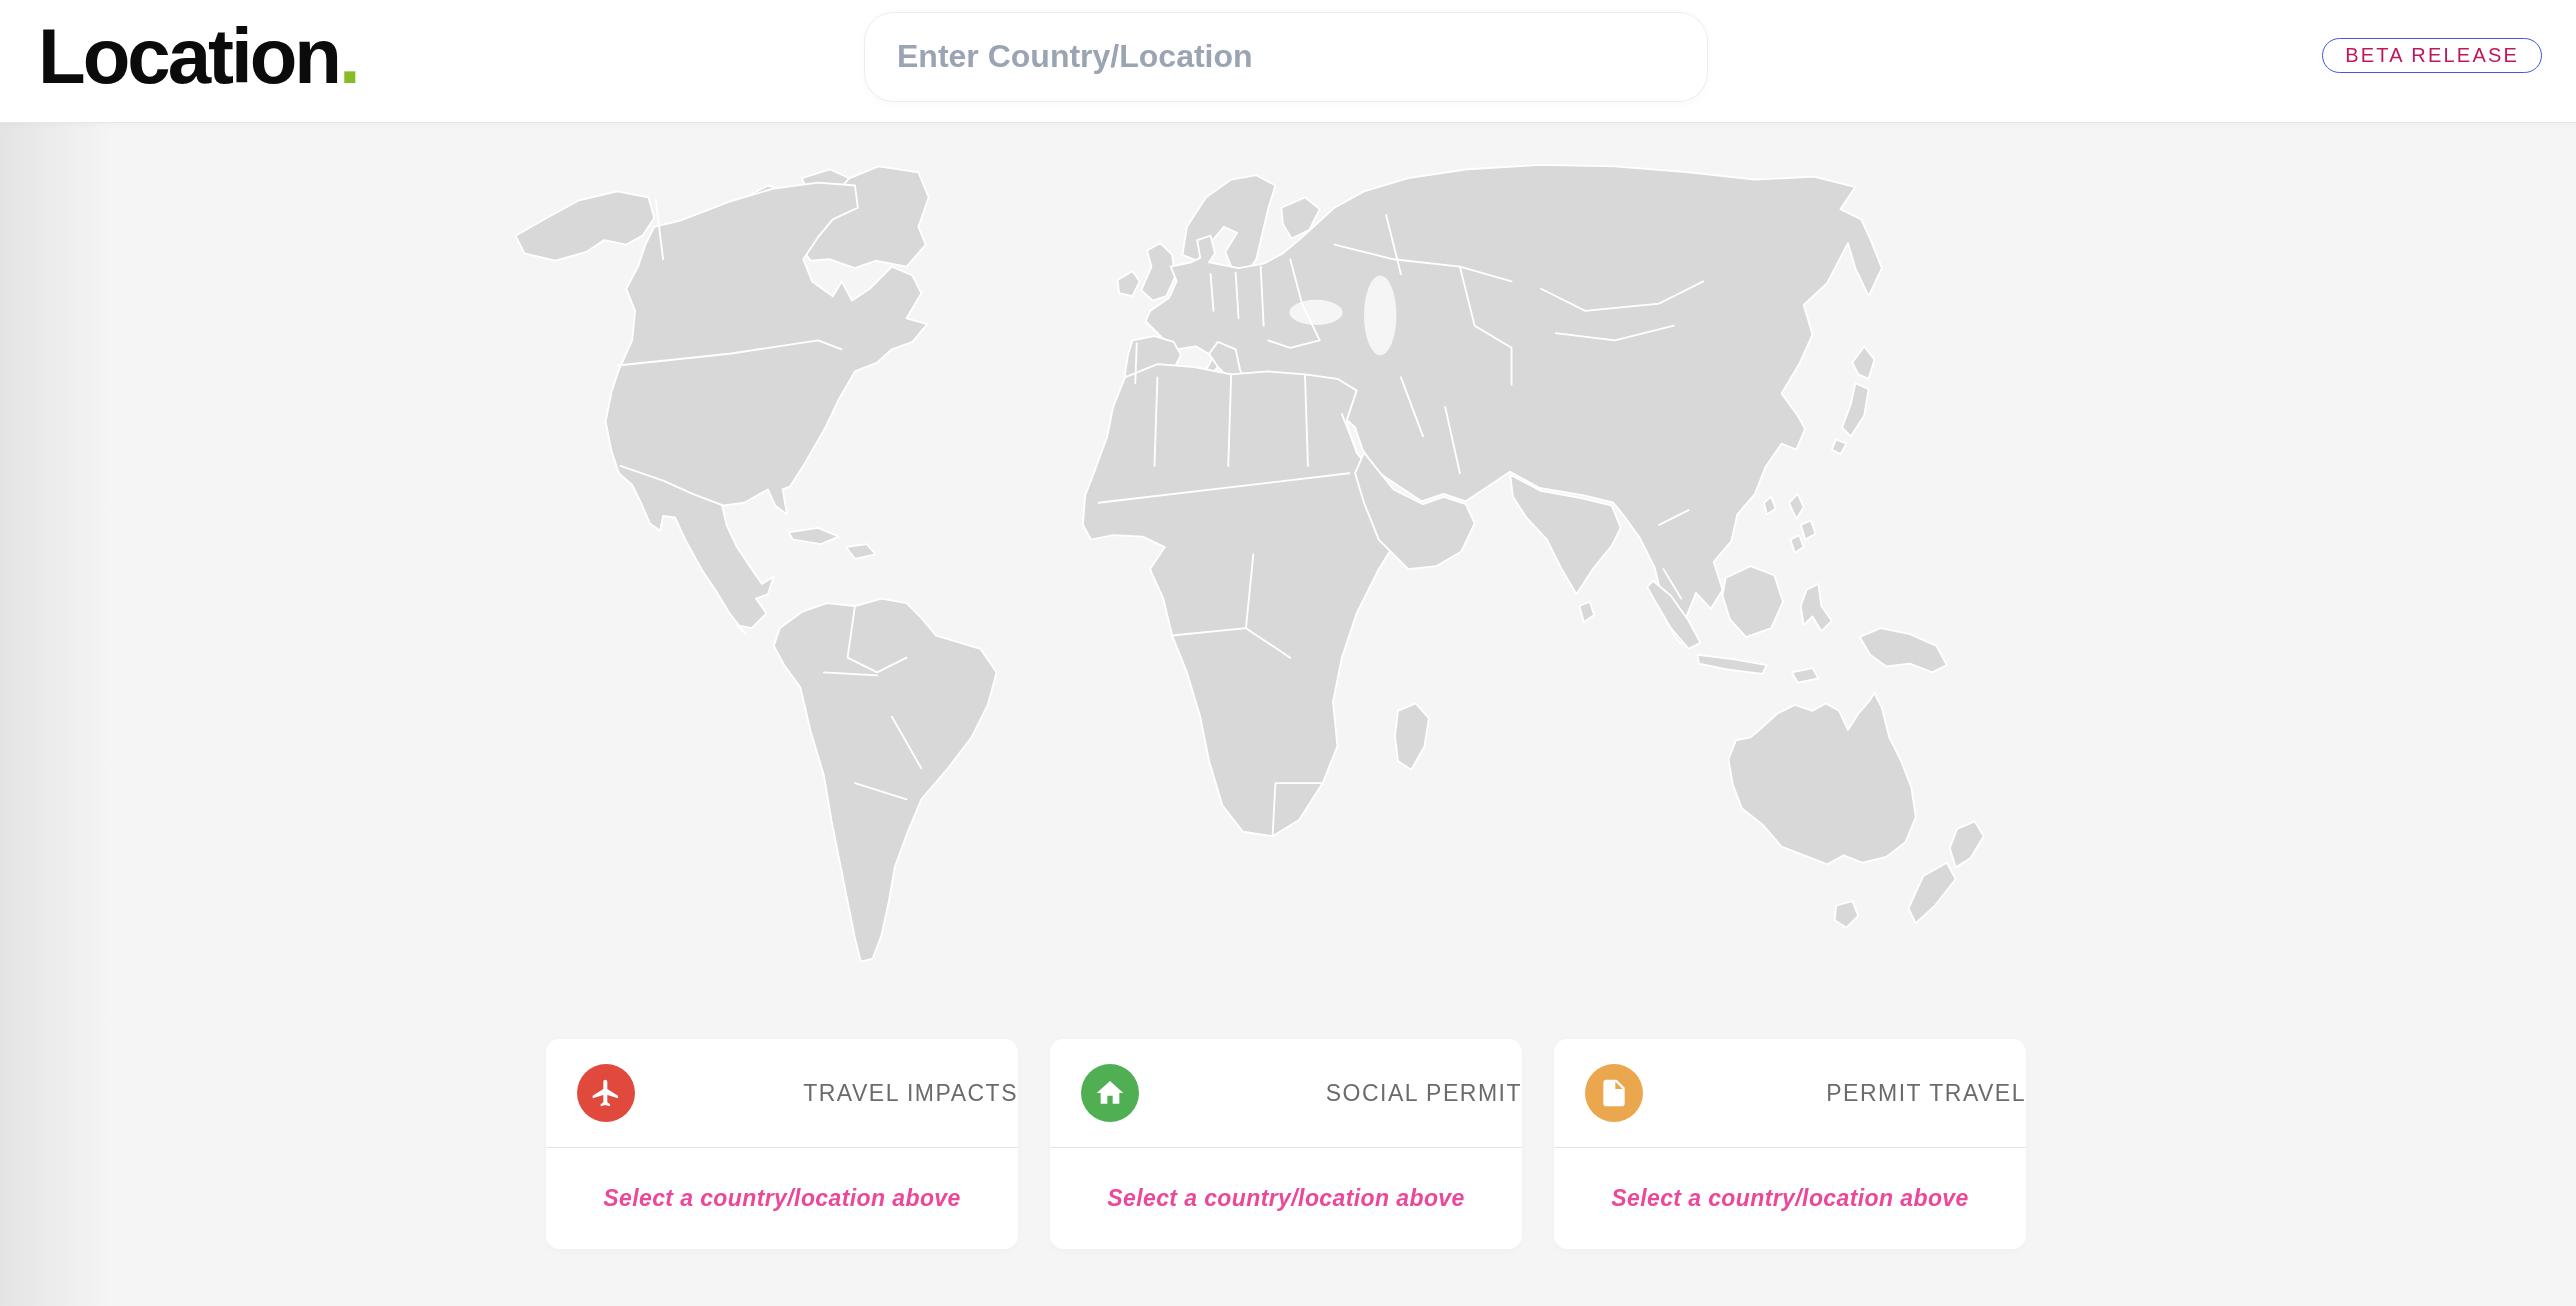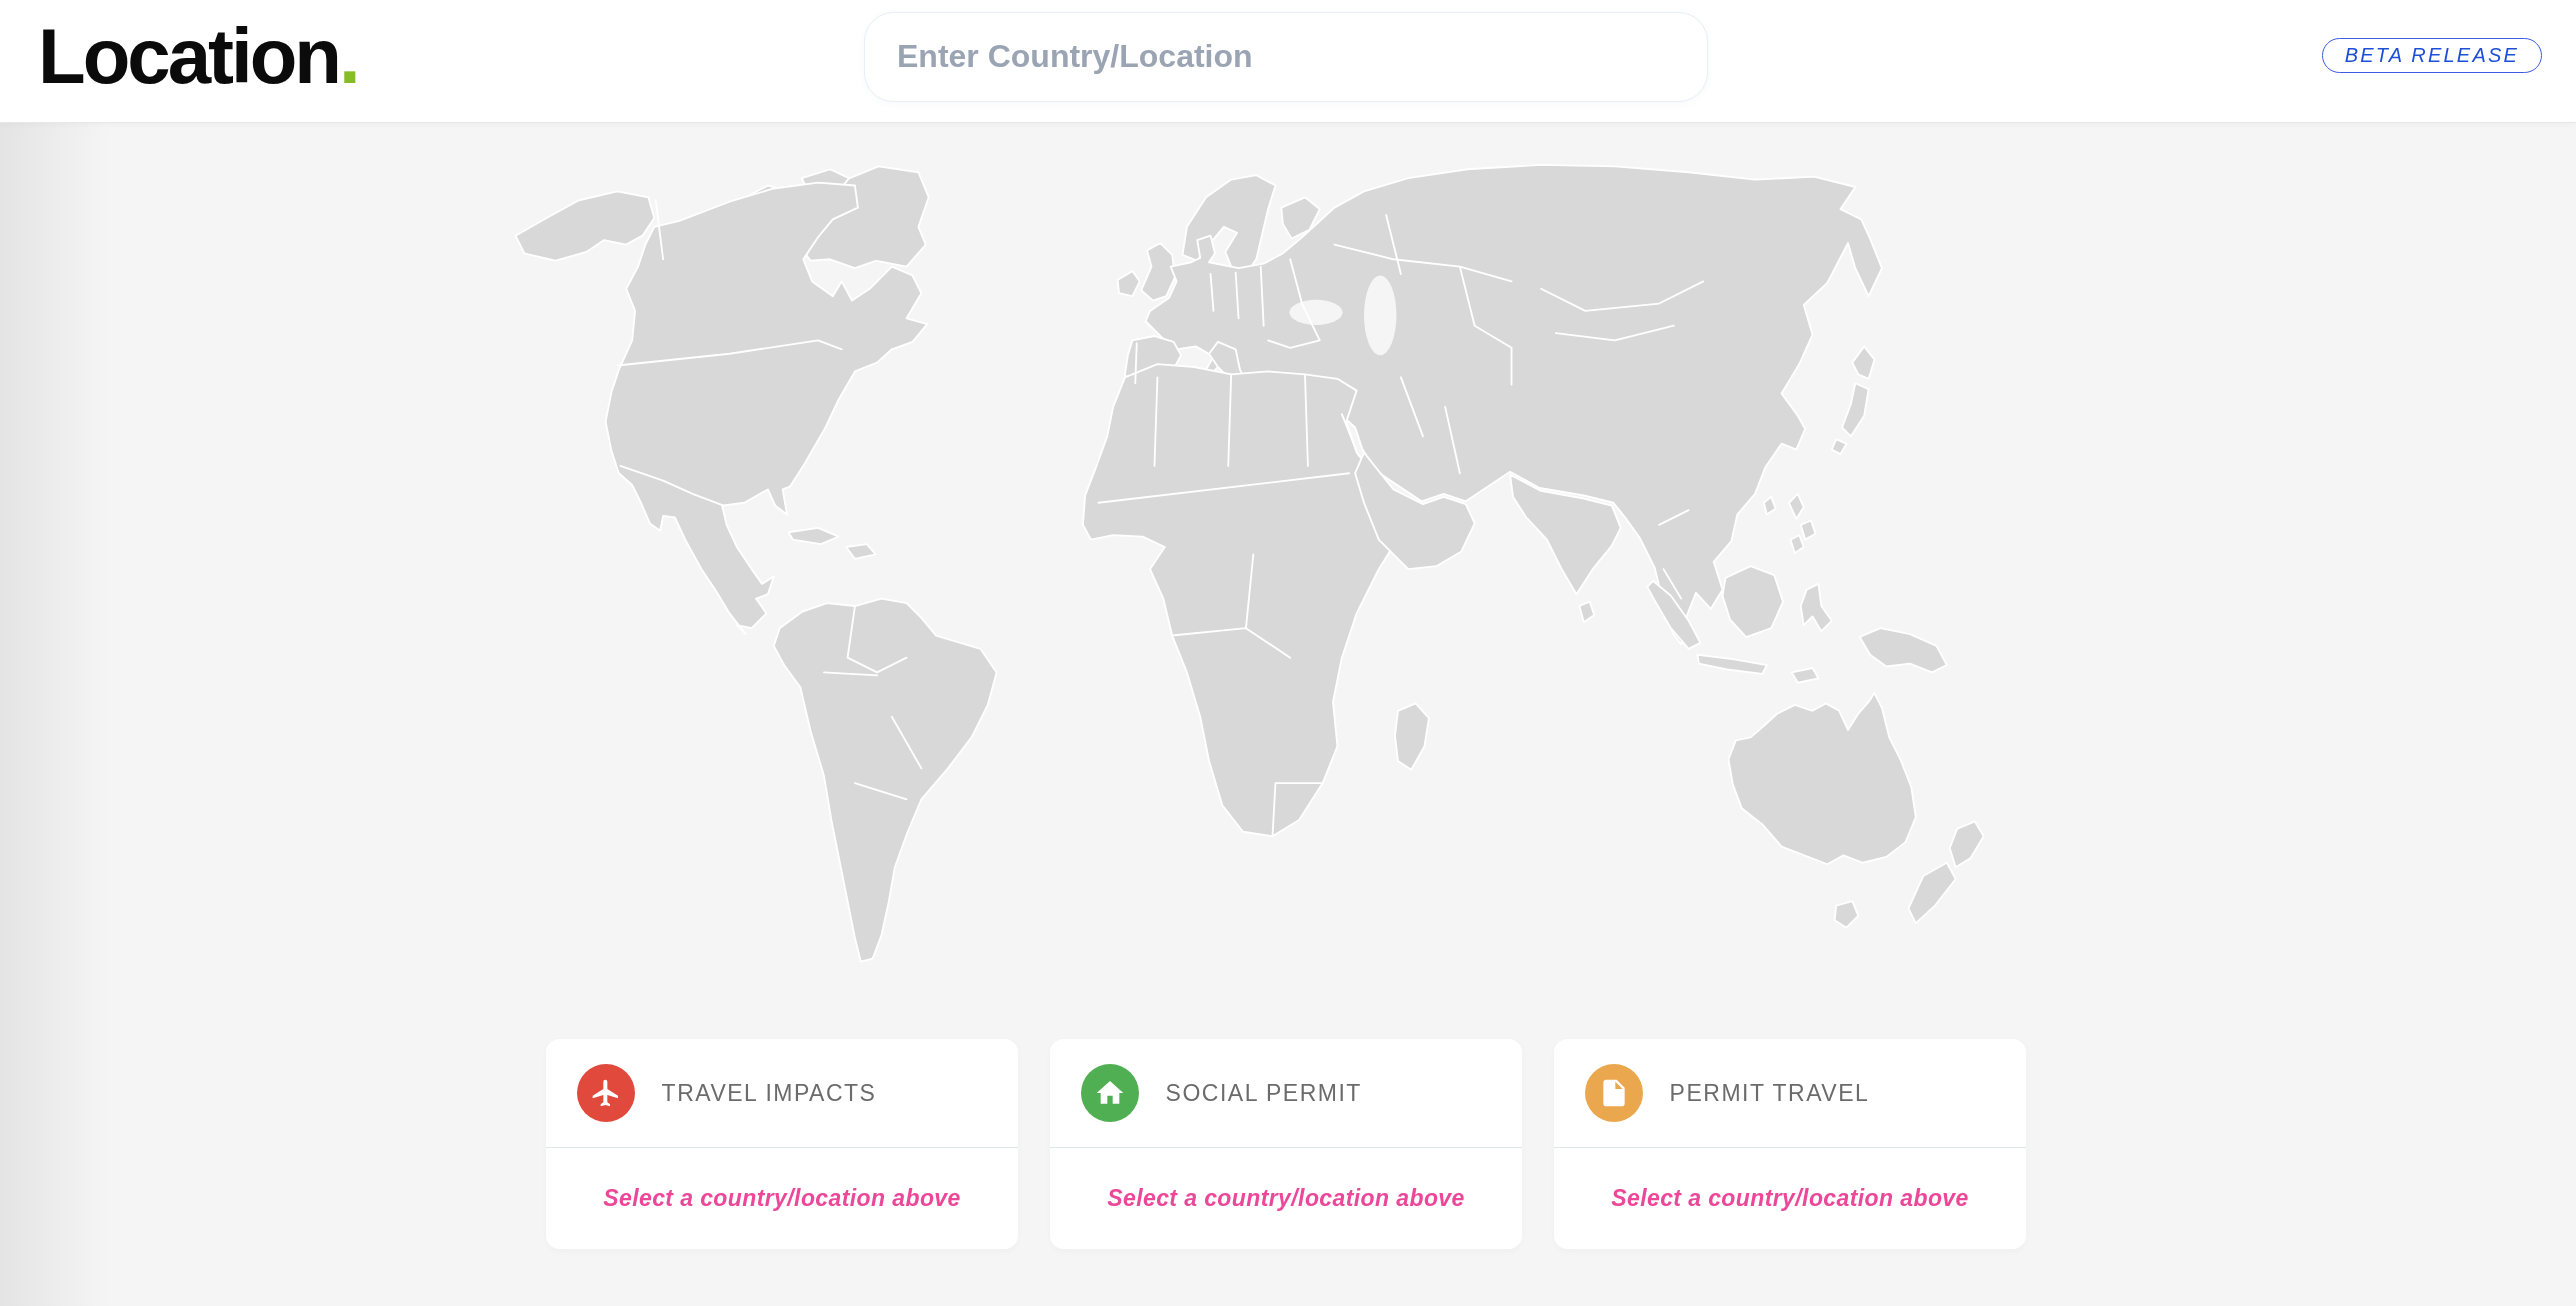--- a/index.html
+++ b/index.html
@@ -44,24 +44,23 @@
     font-family:"Liberation Sans", sans-serif;
     font-size:32px; font-weight:700; color:#c2410c;
     box-shadow:0 1.5px 7.4px rgba(70,90,130,0.04);
     outline:none;
   }
   .search-input::placeholder { color:#9aa4b3; font-weight:700; opacity:1; }
 
   .beta-badge {
     position:absolute; right:34px; top:38px; height:35px;
     border:1.5px solid #3d5be0; border-radius:737px;
-    color:#1d4ed8; font-size:20px; letter-spacing:2.2px; font-weight:400;
+    color:#be185d; font-size:20px; letter-spacing:2.2px; font-weight:400;
     line-height:32px; padding:0 22px;
     background:transparent;
-    font-style:italic;
   }
 
   
   .map-wrap {
     position:absolute; left:508px; top:156px; width:1560px; height:813px;
   }
   .map-wrap svg { width:100%; height:100%; display:block; }
   .land { fill:#d8d8d9; stroke:#ffffff; stroke-width:2.5; stroke-linejoin:round; }
   .border-line { fill:none; stroke:#ffffff; stroke-width:2.5; stroke-linejoin:round; stroke-linecap:round; }
   .water { fill:#f5f5f6; stroke:none; }
@@ -72,20 +71,21 @@
     display:flex; gap:32px; z-index:6;
   }
   .card {
     width:472px; height:210px; background:#ffffff; border-radius:13.3px;
     box-shadow:0 2.2px 7.4px rgba(0,0,0,0.025);
     overflow:hidden; display:flex; flex-direction:column;
   }
   .card-top {
     height:109px; display:flex; align-items:center; padding-left:31px;
     border-bottom:1.5px solid #dfe6ea;
+    justify-content:space-between;
   }
   .icon-circle {
     width:58px; height:58px; border-radius:50%;
     display:flex; align-items:center; justify-content:center;
     flex:0 0 58px;
   }
   .icon-circle svg { width:32px; height:32px; fill:#ffffff; }
   .card-title {
     margin-left:26.6px;
     font-size:23px; letter-spacing:1.5px; color:#6b6b6b; font-weight:400;

